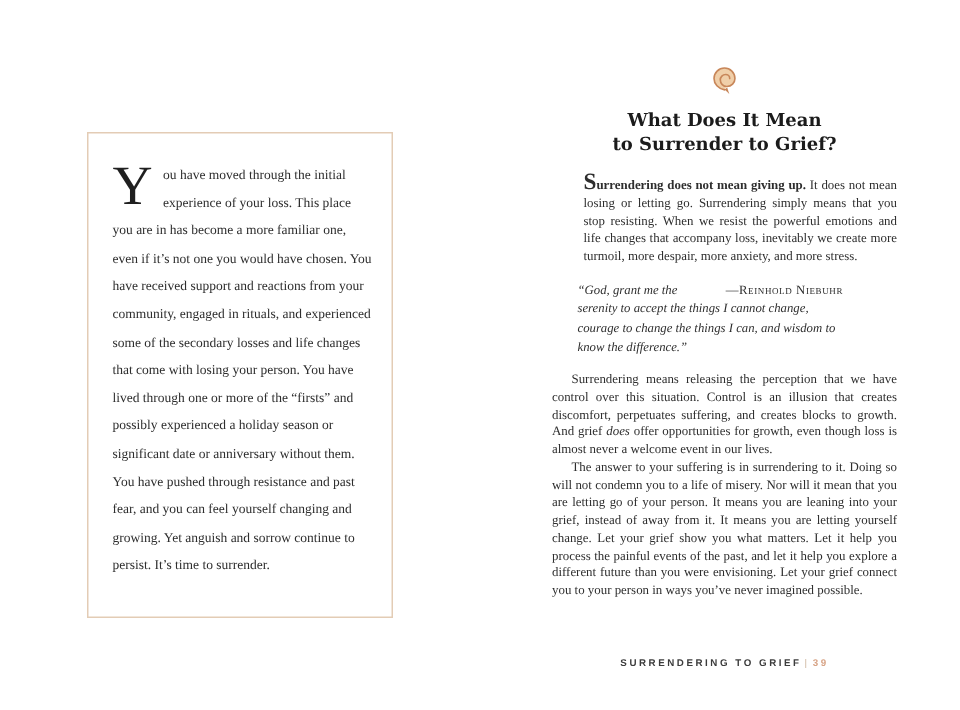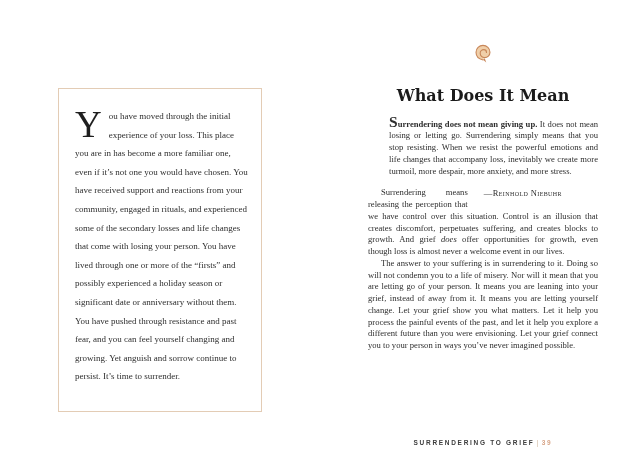--- a/index.html
+++ b/index.html
@@ -37,25 +37,25 @@
   
   .right-col {
     position:absolute; left:368px; top:44px;
     width:230px;
   }
   .shell-wrap { text-align:center; height:24px; }
   .shell-wrap svg { display:inline-block; }
   .title {
     font-family:"DejaVu Serif", serif;
     font-weight:bold;
-    font-size:16px;
+    font-size:12px;
     line-height:15.5px;
     text-align:center;
     color:#1b1b1b;
-    margin-top:20px;
+    margin-top:5px;
   }
   .para {
     font-size:8.6px;
     line-height:11.75px;
     text-align:justify;
     margin:0;
   }
   .para1 { margin-top:10px;margin-left:21px; }
   .lead-cap { font-size:15.5px; font-weight:bold; line-height:1; }
   .lead-bold { font-weight:bold; }
@@ -105,26 +105,27 @@
 
   <div class="shell-wrap">
     <svg width="17" height="20" viewBox="0 0 20 23" aria-hidden="true">
       <path d="M9.5,18.5 C4.5,17.5 1.2,13.8 1.2,9.5 C1.2,5 4.9,1.3 9.4,1.3 C13.9,1.3 17.6,5 17.6,9.5 C17.6,13 14.8,15.8 11.3,15.8 C8.4,15.8 6.1,13.5 6.1,10.6 C6.1,8.3 8,6.4 10.3,6.4 C12.1,6.4 13.5,7.8 13.5,9.6" fill="#f0cfa9" stroke="#c8875a" stroke-width="1.3" stroke-linecap="round"></path>
       <path d="M9.5,18.2 L13.2,21.6 L11.5,16.6 Z" fill="#c8875a"></path>
     </svg>
   </div>
 
   <div class="title">
     <div>What Does It Mean</div>
+    <div>to Surrender to Grief?</div>
   </div>
 
   <p class="para para1"><span class="lead-cap">S</span><span class="lead-bold">urrendering does not mean giving up.</span><span> It does not mean losing or letting go. Surrendering simply means that you stop resisting. When we resist the powerful emotions and life changes that accompany loss, inevitably we create more turmoil, more despair, more anxiety, and more stress.</span></p>
 
   <div class="quote">
-    <span class="quote-attr">—Reinhold Niebuhr</span>
+    <span class="quote-attr">—Reinhold Niebuhr</span><span>“God, grant me the serenity to accept the things I cannot change, courage to change the things I can, and wisdom to know the difference.”</span>
   </div>
 
   <p class="para indent"><span>Surrendering means releasing the perception that we have control over this situation. Control is an illusion that creates discomfort, perpetuates suffering, and creates blocks to growth. And grief </span><span class="em">does</span><span> offer opportunities for growth, even though loss is almost never a welcome event in our lives.</span></p>
 
   <p class="para indent">The answer to your suffering is in surrendering to it. Doing so will not condemn you to a life of misery. Nor will it mean that you are letting go of your person. It means you are leaning into your grief, instead of away from it. It means you are letting yourself change. Let your grief show you what matters. Let it help you process the painful events of the past, and let it help you explore a different future than you were envisioning. Let your grief connect you to your person in ways you’ve never imagined possible.</p>
 
 
 </div>
 
 <div class="footer">

